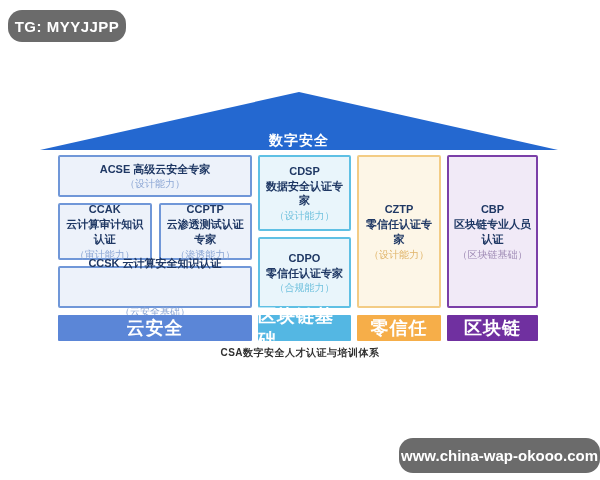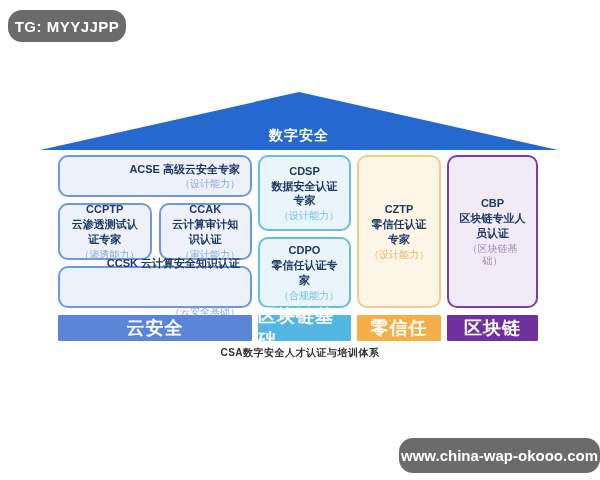--- a/index.html
+++ b/index.html
@@ -15,32 +15,32 @@
     font-weight:bold;letter-spacing:.5px;border-radius:14px;
   }
   .badge-tg{left:8px;top:10px;width:118px;height:32px;font-size:15px;}
   .badge-site{right:0;bottom:7px;width:201px;height:35px;font-size:15px;letter-spacing:0;}
   
   .roof{
     position:absolute;left:40px;top:92px;width:518px;height:58px;
     clip-path:polygon(50% 0,100% 100%,0 100%);
     display:flex;align-items:flex-end;justify-content:center;
   }
-  .roof-label{color:#ffffff;font-weight:bold;font-size:14px;padding-bottom:5px;letter-spacing:1px;}
+  .roof-label{color:#ffffff;font-weight:bold;font-size:14px;letter-spacing:1px;}
   
   .cols{position:absolute;left:58px;top:155px;width:484px;display:flex;gap:6px;}
   .col{display:flex;flex-direction:column;gap:6px;}
   .col-1{width:194px;}
   .col-2{width:93px;}
   .col-3{width:84px;}
   .col-4{width:91px;}
   .box{
-    border:2px solid;box-sizing:border-box;border-radius:10px;
-    display:flex;flex-direction:column;align-items:flex-end;justify-content:center;
-    text-align:center;padding:2px 10px;
+    border:2px solid;box-sizing:border-box;border-radius:2px;
+    display:flex;flex-direction:column;align-items:center;justify-content:center;
+    text-align:center;padding:2px 3px;
   }
   .box-title{
     color:#1f3864;font-weight:bold;font-size:11px;line-height:1.35;
     white-space:pre-line;
   }
   .box-sub{font-size:10px;margin-top:2px;line-height:1.2;}
   .h-acse{height:42px;}
   .row-2{display:flex;gap:7px;height:57px;}
   .row-2 .box{flex:1;height:100%;}
   .h-ccsk{height:42px;}
@@ -69,28 +69,28 @@
 
 <div class="cols">
 
   <div class="col col-1">
     <div class="box h-acse" style="border-color: rgb(112, 151, 216); background: rgb(237, 242, 250);">
       <div class="box-title">ACSE 高级云安全专家</div>
       <div class="box-sub" style="color: rgb(139, 166, 212);">（设计能力）</div>
     </div>
     <div class="row-2">
       <div class="box" style="border-color: rgb(112, 151, 216); background: rgb(237, 242, 250);">
+        <div class="box-title">CCAK
+云计算审计知识认证</div>
+        <div class="box-sub" style="color: rgb(139, 166, 212);">（审计能力）</div>
+      </div>
+      <div class="box" style="border-color: rgb(112, 151, 216); background: rgb(237, 242, 250);">
         <div class="box-title">CCPTP
 云渗透测试认证专家</div>
         <div class="box-sub" style="color: rgb(139, 166, 212);">（渗透能力）</div>
-      </div>
-      <div class="box" style="border-color: rgb(112, 151, 216); background: rgb(237, 242, 250);">
-        <div class="box-title">CCAK
-云计算审计知识认证</div>
-        <div class="box-sub" style="color: rgb(139, 166, 212);">（审计能力）</div>
       </div>
     </div>
     <div class="box h-ccsk" style="border-color: rgb(112, 151, 216); background: rgb(237, 242, 250); gap: 34px;">
       <div class="box-title">CCSK 云计算安全知识认证</div>
       <div class="box-sub" style="color: rgb(139, 166, 212);">（云安全基础）</div>
     </div>
     <div class="footer-bar" style="background: rgb(91, 134, 215);">云安全</div>
   </div>
 
   <div class="col col-2">

